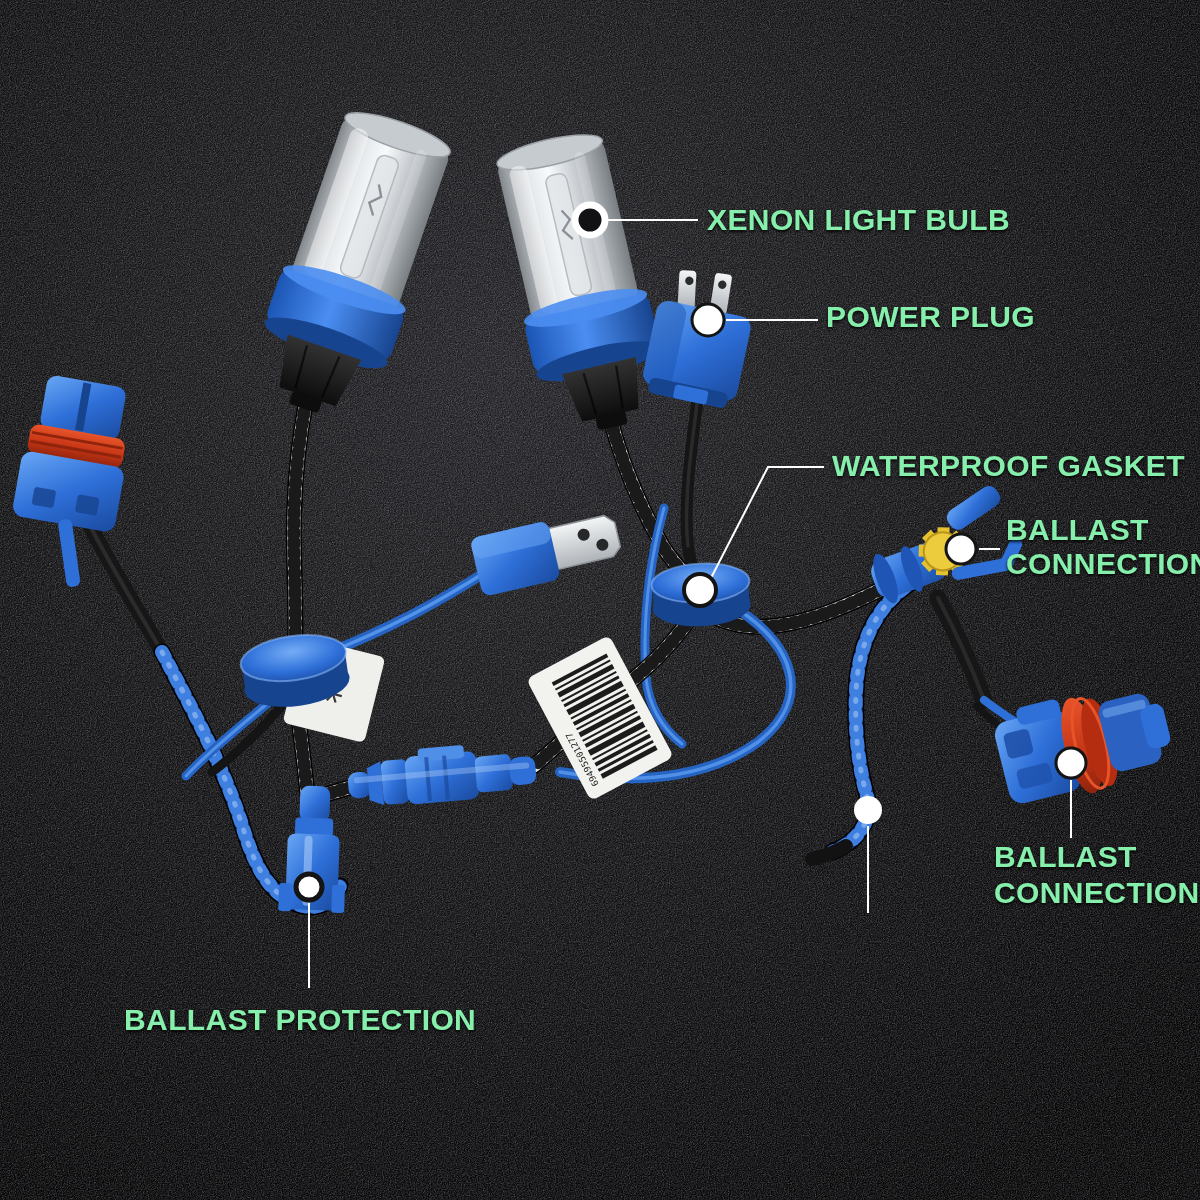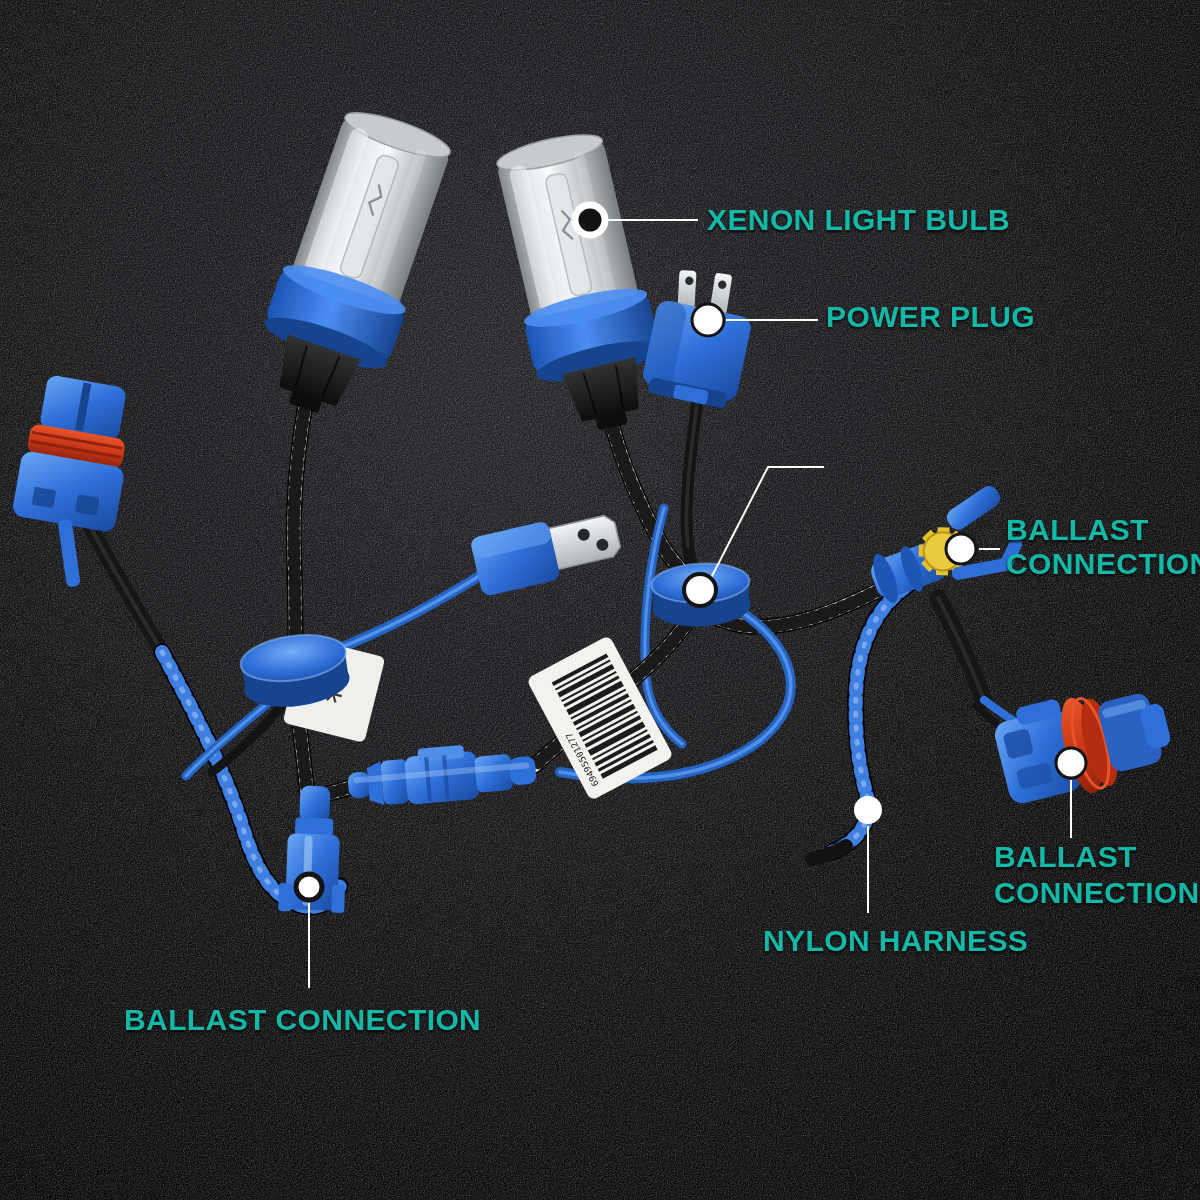--- a/index.html
+++ b/index.html
@@ -1,19 +1,19 @@
 <!DOCTYPE html>
 <html><head>
 <meta charset="utf-8">
 <style>
   html,body{margin:0;padding:0;background:#000;}
   .stage{position:relative;width:1200px;height:1200px;overflow:hidden;background:#0b0b0c;
          font-family:"Liberation Sans", sans-serif;}
   .stage svg.scene{position:absolute;left:0;top:0;}
-  .label{position:absolute;color:#14b8a6;font-weight:700;font-size:30px;line-height:33px;
+  .label{position:absolute;color:#86efac;font-weight:700;font-size:30px;line-height:33px;
          letter-spacing:.4px;white-space:nowrap;text-shadow:0 2px 3px rgba(0,0,0,.85);}
   .label .ln{display:block;}
   .lh34 .ln{line-height:34px;}
   .lh36 .ln{line-height:36px;}
   .lh39 .ln{line-height:39px;}
 </style>
 </head>
 <body>
 
 <div class="stage">
@@ -328,28 +328,30 @@
     <circle cx="309" cy="887" r="13" fill="#ffffff" stroke="#141414" stroke-width="5"></circle>
   </g>
 </svg>
 
 <div class="label" style="left:707px;top:203px;">
   <span class="ln">XENON LIGHT BULB</span>
 </div>
 <div class="label" style="left:826px;top:300px;">
   <span class="ln">POWER PLUG</span>
 </div>
+<div class="label" style="left:832px;top:449px;">
+  <span class="ln">WATERPROOF GASKET</span>
+</div>
 <div class="label lh34" style="left:1006px;top:513px;">
   <span class="ln">BALLAST</span>
   <span class="ln">CONNECTION</span>
 </div>
 <div class="label lh36" style="left:994px;top:839px;">
   <span class="ln">BALLAST</span>
   <span class="ln">CONNECTION</span>
 </div>
 <div class="label lh39" style="left:763px;top:921px;">
-  <span class="ln">NYLON HARNESS</span>
 </div>
 <div class="label" style="left:124px;top:1003px;">
-  <span class="ln">BALLAST CONNECTION</span>
+  <span class="ln">BALLAST PROTECTION</span>
 </div>
 
 </div>
 
 </body></html>

